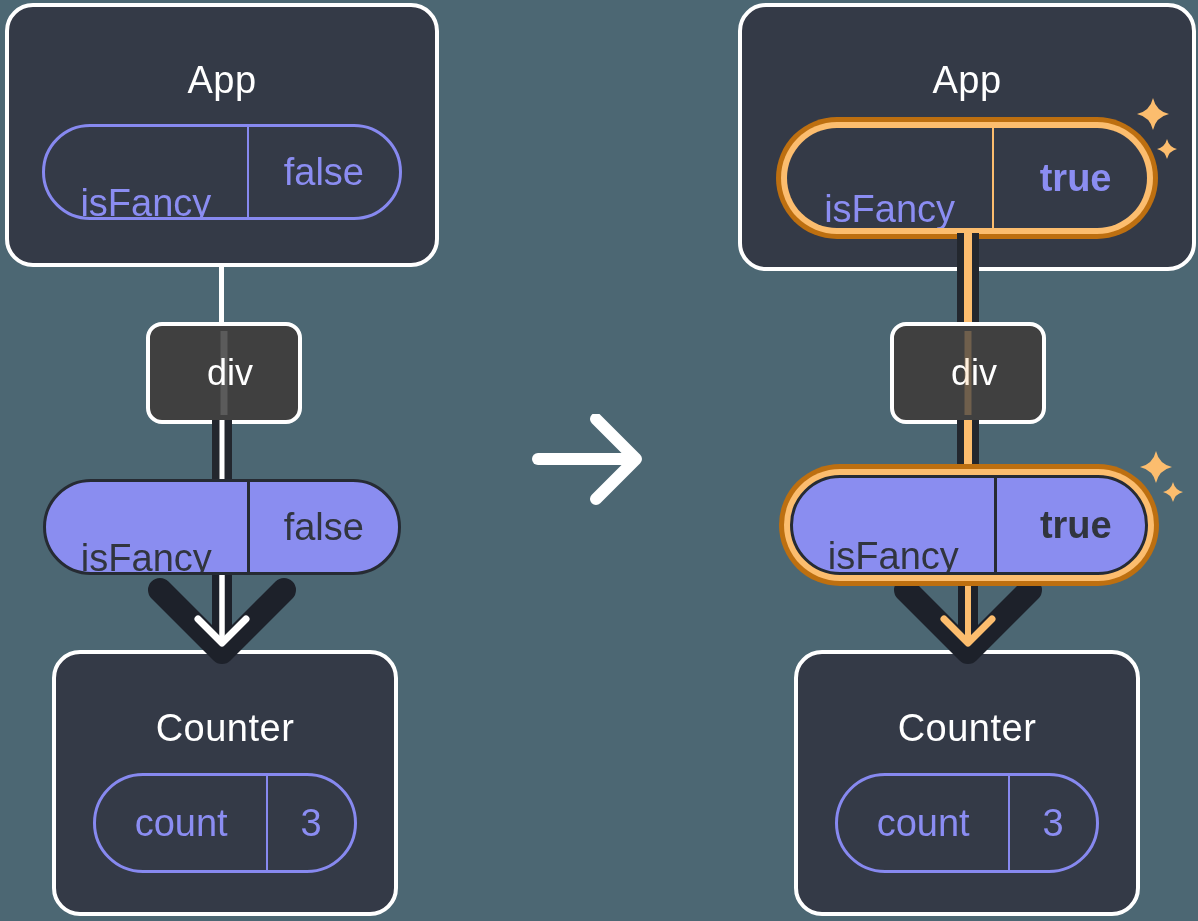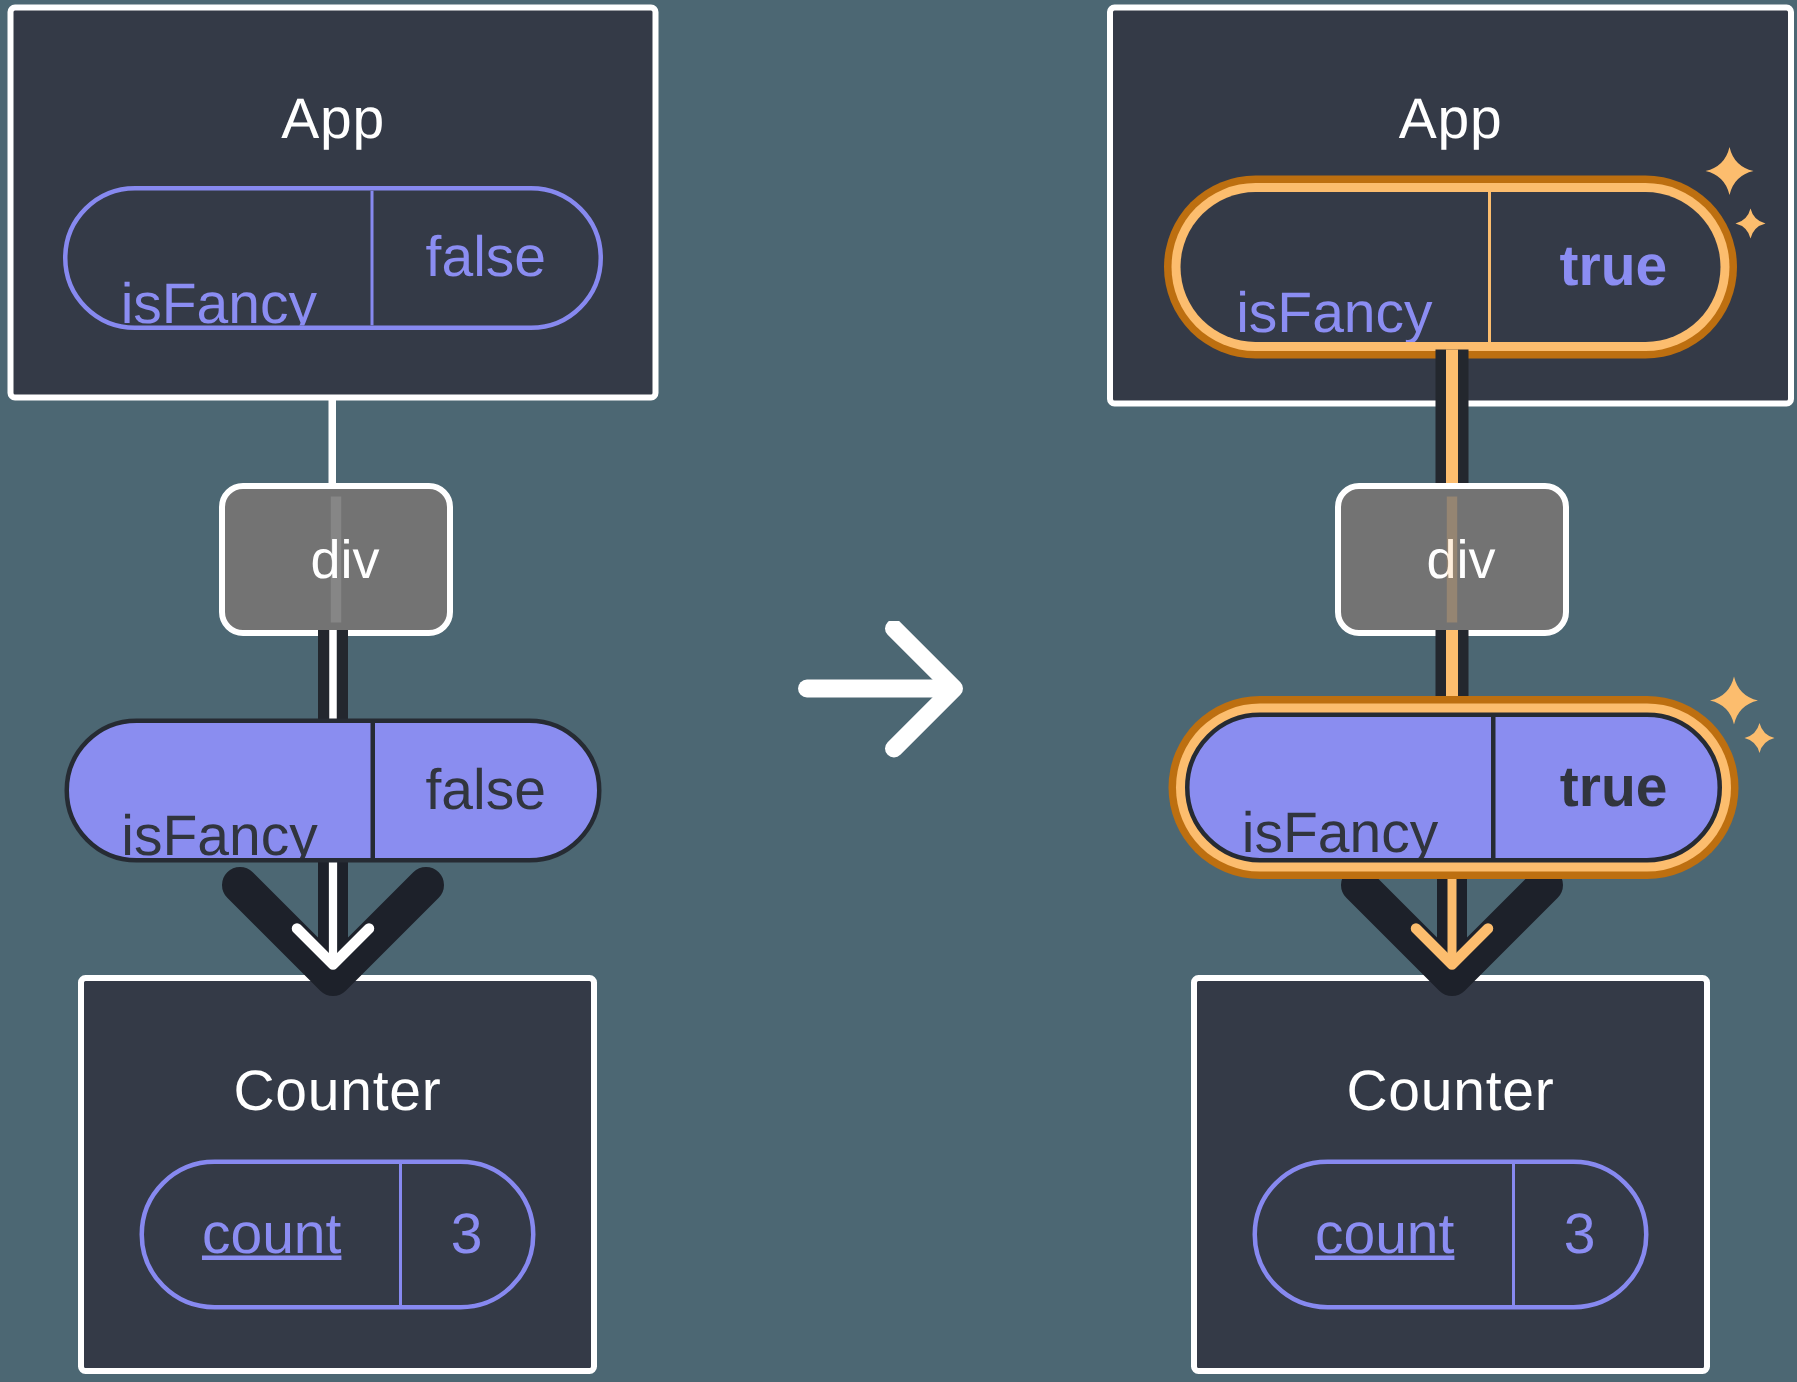--- a/index.html
+++ b/index.html
@@ -2,55 +2,55 @@
 <html><head>
 <meta charset="utf-8">
 <style>
   html,body { margin:0; padding:0; background:#4c6773; }
   .canvas {
     position:relative; width:1198px; height:921px; background:#4c6773;
     font-family:"Liberation Sans", sans-serif; overflow:hidden;
   }
   .card {
     position:absolute; background:#343a47; border:4px solid #ffffff;
-    border-radius:5px; box-sizing:border-box;
+    border-radius:28px; box-sizing:border-box;
   }
   .card-title {
     position:absolute; left:0; width:100%; text-align:center;
     color:#ffffff; font-size:38px; font-weight:500; letter-spacing:0.5px;
   }
   .pill {
     position:absolute; display:flex; box-sizing:border-box; border-radius:60px;
     overflow:hidden;
   }
   .pill-cell {
     display:flex; align-items:center; justify-content:center;
     font-size:38px; box-sizing:border-box; height:100%;
   }
   .w57 { width:57%;margin-top:31px; } .w43 { width:43%; }
-  .w66 { width:66%;text-decoration:underline; } .w34 { width:34%; }
+  .w66 { width:66%; } .w34 { width:34%; }
   .pill-outline { border:3px solid #8789f0; color:#8b8df2; background:transparent; }
   .pill-outline .pill-cell + .pill-cell { border-left:2.5px solid #8789f0; }
   .pill-solid { background:#8a8df0; border:3px solid #262b33; color:#31353e; }
   .pill-solid .pill-cell + .pill-cell { border-left:3px solid #262b33; }
   .bold { font-weight:700;padding-left:10px; }
   .hl-outer {
     position:absolute; background:#bd6f10; border-radius:62px; padding:5px;
     box-sizing:border-box;
   }
   .hl-mid { background:#fcbd6e; border-radius:56px; padding:6px; height:100%; box-sizing:border-box; }
   .hl-inner {
     display:flex; height:100%; border-radius:50px; box-sizing:border-box; overflow:hidden;
   }
   .hl-inner-dark { background:#343a47; color:#8b8df2; }
   .hl-inner-dark .pill-cell + .pill-cell { border-left:2.5px solid #fcbd6e; }
   .hl-inner-solid { background:#8a8df0; border:3px solid #262b33; color:#31353e; }
   .hl-inner-solid .pill-cell + .pill-cell { border-left:3px solid #262b33; }
   .node {
-    position:absolute; background:#737373; border:4px solid #ffffff; border-radius:16px;
+    position:absolute; background:#404040; border:4px solid #ffffff; border-radius:16px;
     box-sizing:border-box; display:flex; align-items:center; justify-content:center;
     color:#ffffff; font-size:36px;padding-left:12px;
   }
   .node-trace {
     position:absolute; left:50%; transform:translateX(-50%); top:5px; bottom:5px; width:7px;
   }
   .trace-white  { background:rgba(255,255,255,0.14); }
   .trace-orange { background:rgba(252,189,110,0.25); }
   .connector { position:absolute; background:#ffffff; }
   .shaft { position:absolute; background:#23272e; }

